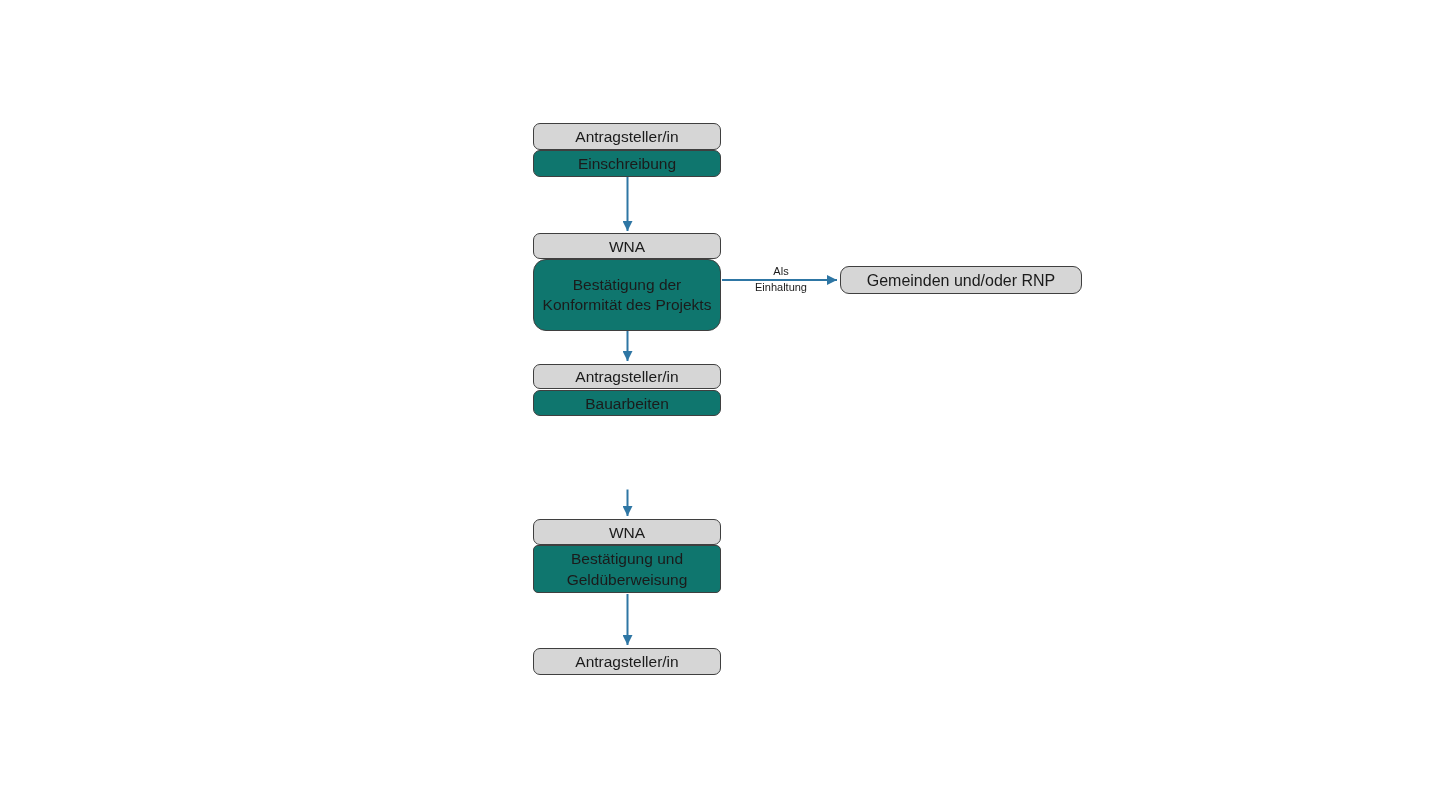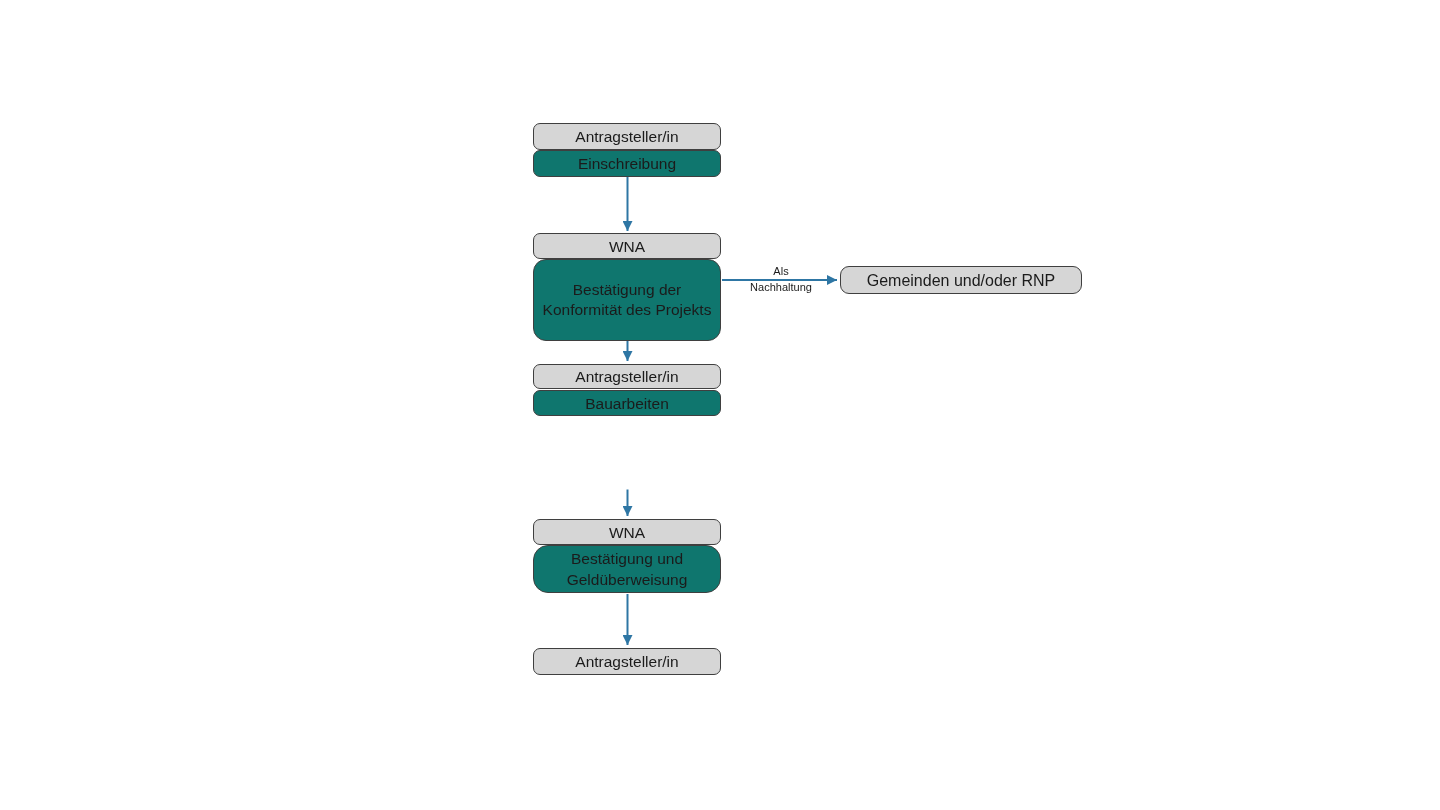--- a/index.html
+++ b/index.html
@@ -25,30 +25,30 @@
     justify-content: center;
     text-align: center;
     font-size: 15.5px;
     line-height: 21px;
     padding: 1px 8px;
     background: #0f766e;
   }
   .hdr { background: #d6d6d6; }
   .r7  { border-radius: 7px; text-align: center; }
   .r9  { border-radius: 9px; }
-  .r11 { border-radius: 15px; text-align: center; }
+  .r11 { border-radius: 5px; text-align: center; }
   .r13 { border-radius: 13px; }
 
   
   .col { left: 533px; width: 188px; }
 
   .g1h  { top: 123px; height: 27px; }
   .g1b  { top: 150px; height: 27px; }
   .g2h  { top: 233px; height: 26px; }
-  .g2b  { top: 259px; height: 82px; line-height: 20px; }
+  .g2b  { top: 259px; height: 72px; line-height: 20px; }
   .g3h  { top: 364px; height: 25px; }
   .g3b1 { top: 390px; height: 26px; }
   .g3b2 { top: 419px; height: 70px; line-height: 22px; }
   .g4h  { top: 519px; height: 26px; }
   .g4b  { top: 545px; height: 48px; line-height: 21px; }
   .endbox { top: 648px; height: 27px; }
 
   .sidebox {
     left: 840px; top: 266px;
     width: 242px; height: 28px;
@@ -94,21 +94,21 @@
   </svg>
 
   <div class="node hdr r7 col g1h">Antragsteller/in</div>
   <div class="node r7 col g1b">Einschreibung</div>
 
   <div class="node hdr r7 col g2h">WNA</div>
   <div class="node r13 col g2b">Bestätigung der Konformität des Projekts</div>
 
   <div class="edge-label">
     <div class="l1">Als</div>
-    <div class="l2">Nachhaltung</div>
+    <div class="l2">Einhaltung</div>
   </div>
 
   <div class="node hdr r9 sidebox">Gemeinden und/oder RNP</div>
 
   <div class="node hdr r7 col g3h">Antragsteller/in</div>
   <div class="node r7 col g3b1">Bauarbeiten</div>
 
   <div class="node hdr r7 col g4h">WNA</div>
   <div class="node r11 col g4b">Bestätigung und Geldüberweisung</div>
 

